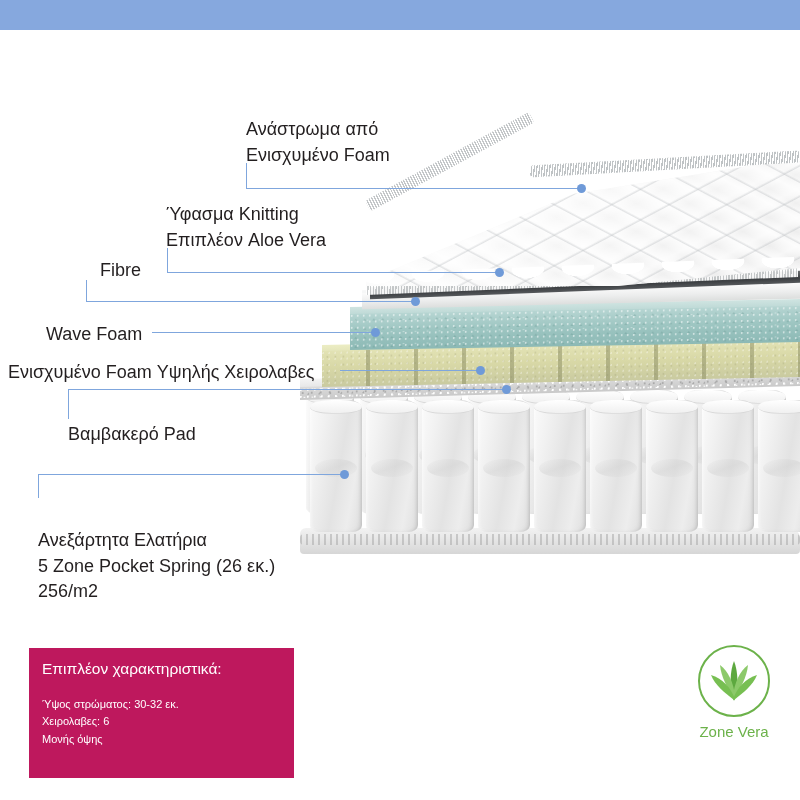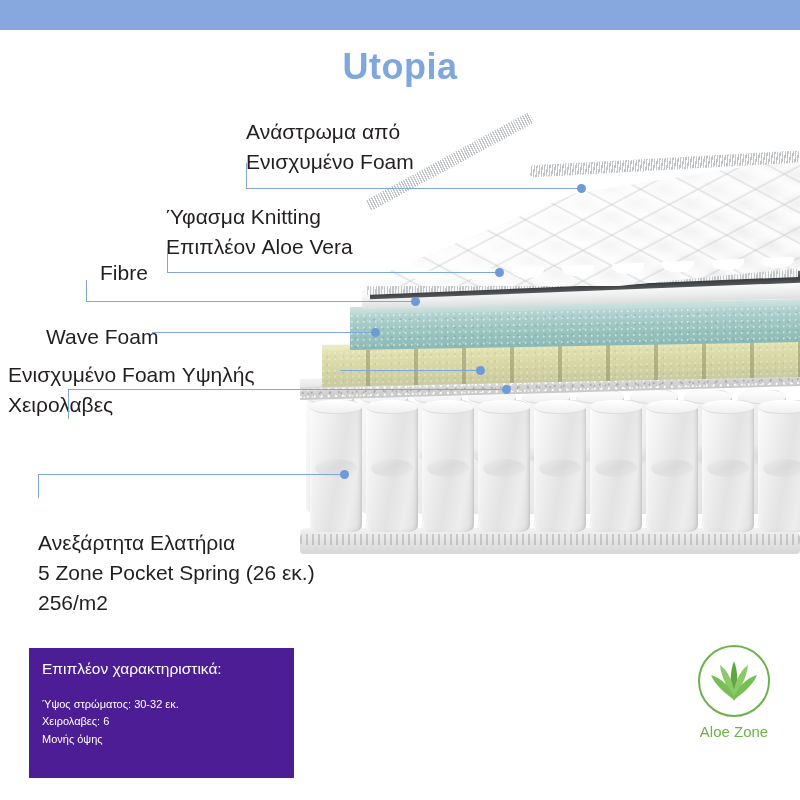--- a/index.html
+++ b/index.html
@@ -36,21 +36,21 @@
     font-size: 36px;
     font-weight: bold;
     color: #7fa6dd;
     letter-spacing: 0.5px;
   }
 
   
   .label {
     position: absolute;
     color: #231f20;
-    font-size: 21px;
+    font-size: 18px;
     line-height: 1.42;
     white-space: pre-line;
   }
 
   
   .leader-h {
     position: absolute;
     height: 0;
     border-top: 1.6px solid #7fa6dd;
   }
@@ -309,21 +309,21 @@
     transform: rotate(-28.5deg);
     transform-origin: left center;
     border-radius: 3px;
   }
 
   
   .feature-box {
     position: absolute;
     left: 29px; top: 648px;
     width: 265px; height: 130px;
-    background: #4c1d95;
+    background: #be185d;
   }
   .feature-box .fb-title {
     position: absolute;
     left: 13px; top: 12px;
     color: #ffffff;
     font-size: 15.5px;
   }
   .feature-box .fb-lines {
     position: absolute;
     left: 13px; top: 48px;
@@ -379,21 +379,20 @@
   }
   .firm-seg.active { background: #6f9ad8; }
 </style>
 </head>
 <body>
 
 <div id="page">
 
   <div class="top-band"></div>
 
-  <div class="title">Utopia</div>
 
   <div class="mattress">
 
     <div class="spring-base"></div>
 
     <div class="springs">
 
       <div class="spring-row">
         <div class="spring" style="left:6px;  top:0px;  width:48px; height:124px;"></div>
         <div class="spring" style="left:60px; top:0px;  width:48px; height:124px;"></div>
@@ -467,20 +466,21 @@
   <div class="leader-dot" style="left:411px; top:297px;"></div>
 
   <div class="label" style="left:46px; top:322px; width:180px;">Wave Foam</div>
   <div class="leader-h" style="left:152px; top:332px; width:223px;"></div>
   <div class="leader-dot" style="left:371px; top:328px;"></div>
 
   <div class="label" style="left:8px; top:360px; width:350px;">Ενισχυμένο Foam Υψηλής Χειρολαβες</div>
   <div class="leader-h" style="left:340px; top:370px; width:140px;"></div>
   <div class="leader-dot" style="left:476px; top:366px;"></div>
 
+  <div class="label" style="left:68px; top:422px; width:220px;">Βαμβακερό Pad</div>
   <div class="leader-v" style="left:68px; top:389px; height:30px;"></div>
   <div class="leader-h" style="left:68px; top:389px; width:438px;"></div>
   <div class="leader-dot" style="left:502px; top:385px;"></div>
 
   <div class="label" style="left:38px; top:528px; width:330px;">Ανεξάρτητα Ελατήρια
 5 Zone Pocket Spring (26 εκ.)
 256/m2</div>
   <div class="leader-v" style="left:38px; top:474px; height:24px;"></div>
   <div class="leader-h" style="left:38px; top:474px; width:306px;"></div>
   <div class="leader-dot" style="left:340px; top:470px;"></div>
@@ -496,17 +496,17 @@
     <div class="aloe-circle"></div>
     <svg class="aloe-svg" width="72" height="72" viewBox="0 0 72 72">
       <g fill="#7cbe58">
         <path d="M36 16 C32 26 31 42 36 56 C41 42 40 26 36 16 Z" fill="#5da83f"></path>
         <path d="M36 54 C30 44 23 32 22 20 C30 26 36 38 37 52 Z" fill="#8cc96a"></path>
         <path d="M36 54 C42 44 49 32 50 20 C42 26 36 38 35 52 Z" fill="#8cc96a"></path>
         <path d="M36 55 C27 48 17 40 13 30 C24 33 33 43 37 54 Z" fill="#77bf52"></path>
         <path d="M36 55 C45 48 55 40 59 30 C48 33 39 43 35 54 Z" fill="#77bf52"></path>
       </g>
     </svg>
-    <div class="aloe-text">Aloe Zone</div>
+    <div class="aloe-text">Zone Vera</div>
   </div>
 
 
 </div>
 
 </body></html>

